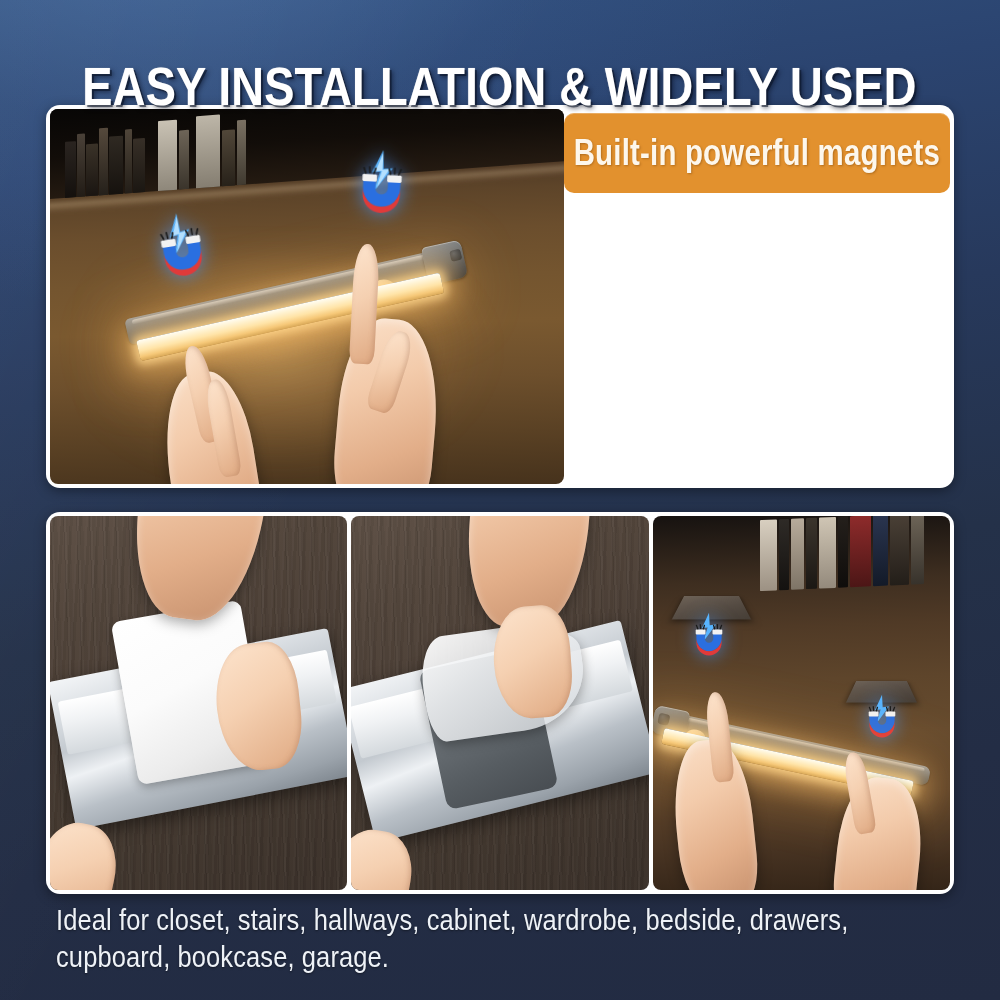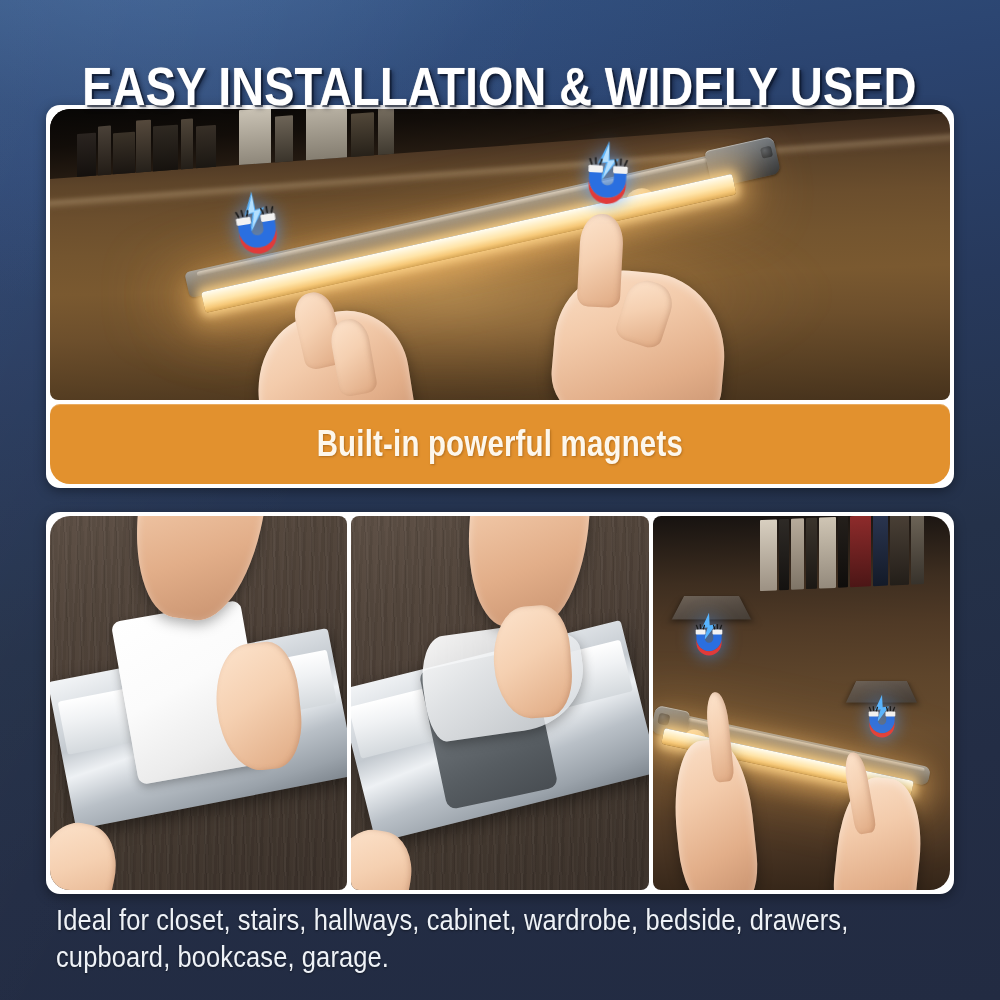--- a/index.html
+++ b/index.html
@@ -53,23 +53,23 @@
     background:#ffffff;
     border-radius:14px;
     padding:4px;
     box-shadow:0 3px 12px rgba(0,0,0,0.38);
     overflow:hidden;
     z-index:3;
   }
   .card-inner {
     position:relative;
     width:100%; height:100%;
-    border-radius:20px;
+    border-radius:2px;
     overflow:hidden;
-    display:flex; flex-direction:column;
+    display:flex; flex-direction:row;
   }
 
   .photo-row { display:flex; width:100%; flex:1 1 auto; gap:4px; background:#ffffff; }
 
   .photo {
     position:relative; overflow:hidden; flex:1 1 0;
     border-radius:8px;
   }
 
   

